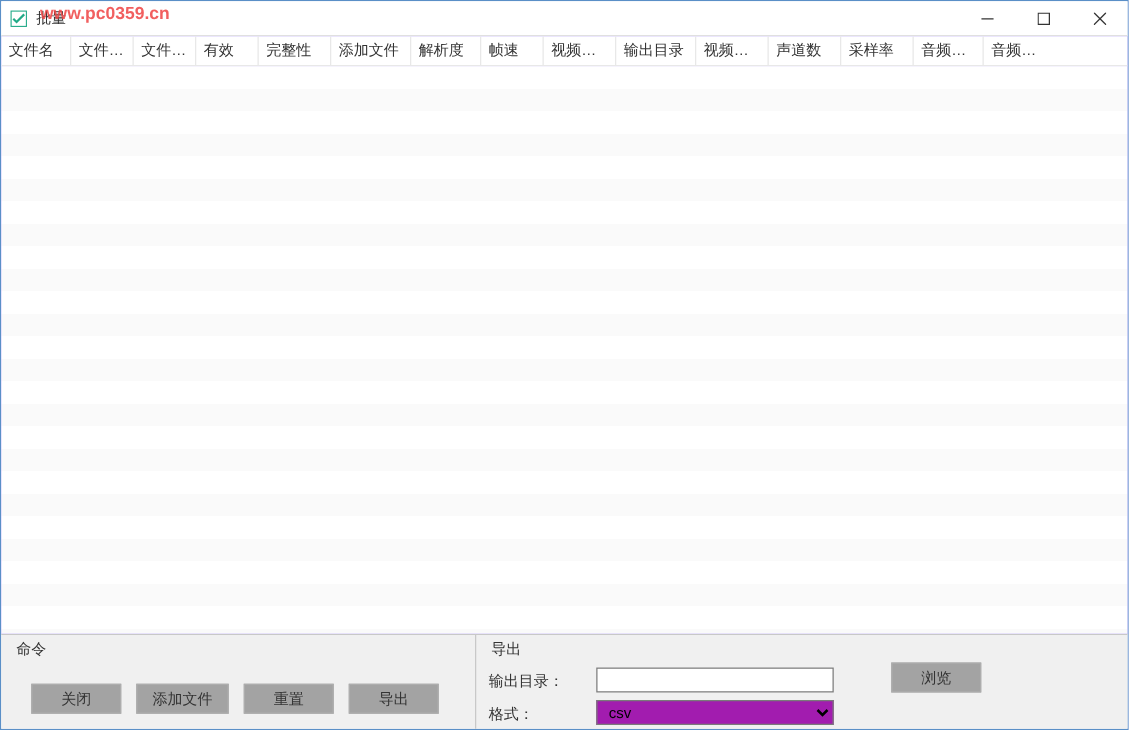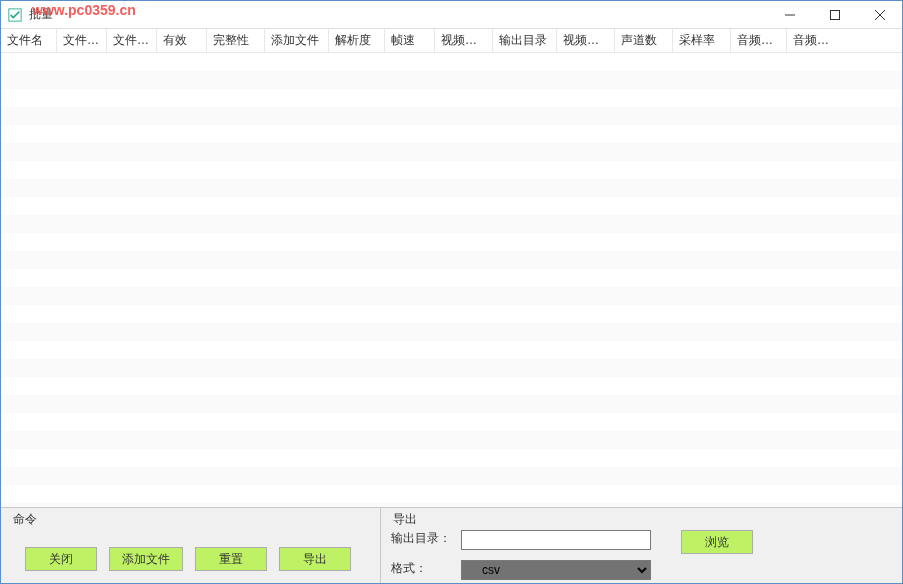--- a/index.html
+++ b/index.html
@@ -113,56 +113,56 @@
       border-right: 1px solid #c8c8c8;
       display: flex;
       align-items: flex-end;
       gap: 12px;
       padding-bottom: 12px;
       padding-left: 24px;
     }
     .btn {
       min-width: 72px;
       height: 24px;
-      background: #bef264;
+      background: #a3a3a3;
       border: 1px solid #adadad;
       font-size: 12px;
       color: #333;
       cursor: pointer;
       padding: 0 12px;
     }
 
     .export-panel {
       flex: 1;
       display: flex;
       flex-direction: column;
       gap: 6px;
       padding-top: 22px;
     }
     .export-row {
       display: flex;
-      align-items: flex-start;
-      gap: 0;
+      align-items: flex-end;
+      gap: 16px;
     }
     .export-label { width: 70px; font-size: 12px; color: #333; }
     .text-input {
       width: 190px;
       height: 20px;
       border: 1px solid #7a7a7a;
       background: #fff;
       padding: 0 4px;
       font-size: 12px;
     }
     .select {
       width: 190px;
       height: 20px;
       border: 1px solid #7a7a7a;
-      background: #737373;
-      font-size: 12px;
-      padding: 0 16px;
+      background: #a21caf;
+      font-size: 12px;
+      padding: 0 5px;
     }
     .browse-btn { margin-left: 30px; }
 
     .watermark {
       position: absolute;
       top: 6px;
       left: 4px;
       pointer-events: none;
       z-index: 100;
       opacity: 0.85;

